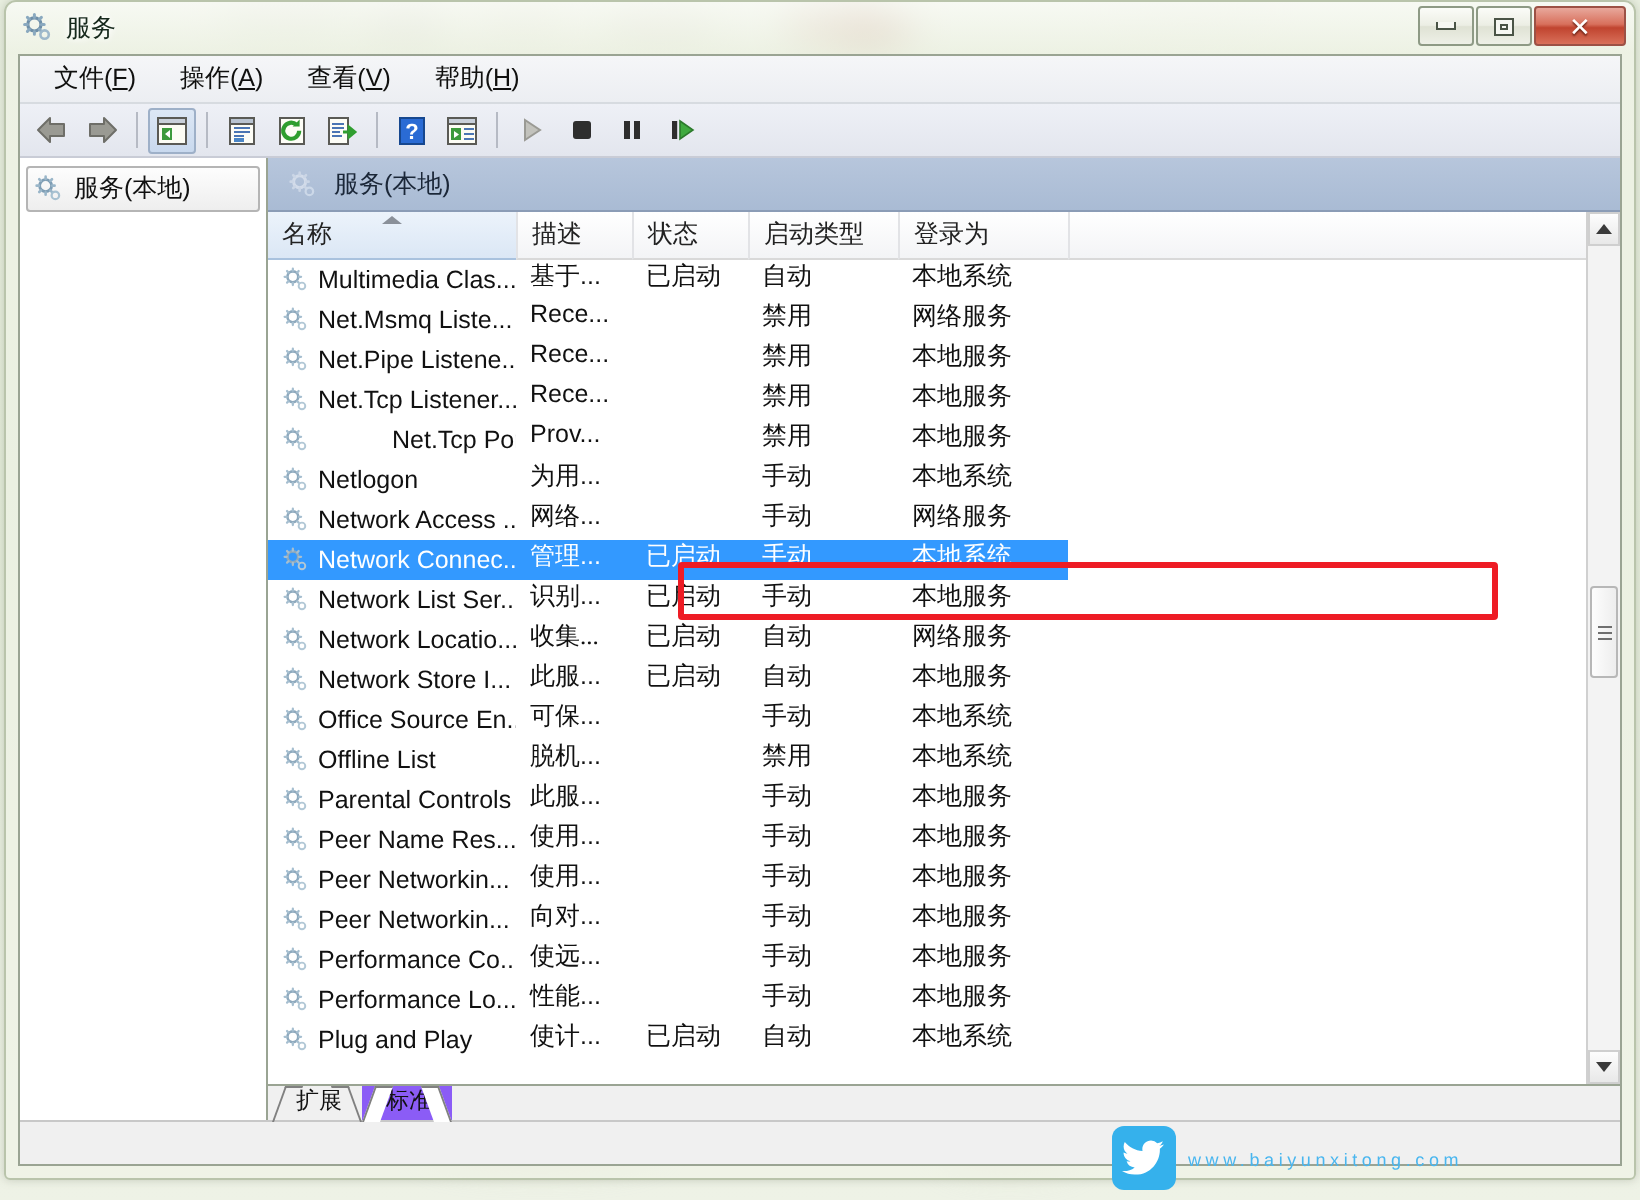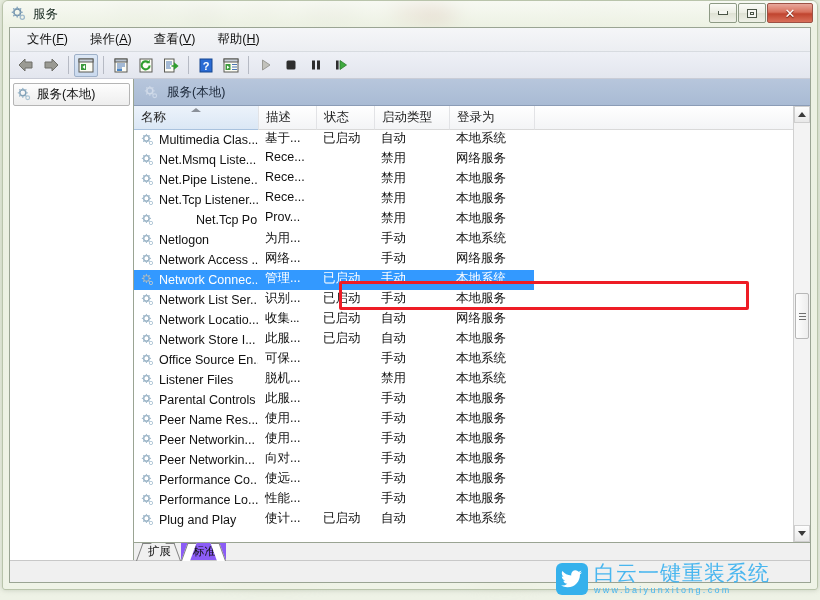--- a/index.html
+++ b/index.html
@@ -644,21 +644,21 @@
                   <div class="cell cell-name" style="width: 124px;">
                     <span style="display:flex">
                       <svg width="14" height="14" viewBox="0 0 16 16">
                         <circle cx="6.2" cy="6.2" r="3.1" fill="none" stroke="#8ea9bd" stroke-width="1.5"></circle>
                         <g stroke="#a6bfd0" stroke-width="1.3" stroke-linecap="round">
                           <path d="M6.2 1.5v1.2M6.2 9.7v1.2M1.5 6.2h1.2M9.7 6.2h1.2M2.9 2.9l.8.8M8.7 8.7l.8.8M9.5 2.9l-.8.8M3.7 8.7l-.8.8"></path>
                         </g>
                         <circle cx="11.4" cy="11.4" r="1.9" fill="none" stroke="#b2c8d6" stroke-width="1.1"></circle>
                       </svg>
                     </span>
-                    <span>Listener Files</span>
+                    <span>Offline List</span>
                   </div>
                   <div class="cell" style="width: 58px;">脱机...</div>
                   <div class="cell blank" style="width: 58px;"></div>
                   <div class="cell" style="width: 75px;">禁用</div>
                   <div class="cell" style="width: 85px;">本地系统</div>
                   <div class="cell blank" style="flex: 1 1 0%;"></div>
                 </div>
                 <div class="row">
                   <div class="cell cell-name" style="width: 124px;">
                     <span style="display:flex">
@@ -826,16 +826,15 @@
   <div id="red-annot"></div>
 </div>
 
 <div id="watermark">
   <div id="wm-badge">
     <svg width="22" height="18" viewBox="0 0 22 18">
       <path d="M21 2.3c-.8.35-1.6.58-2.5.69.9-.54 1.58-1.39 1.9-2.4-.84.5-1.77.86-2.76 1.06A4.33 4.33 0 0 0 14.5.2c-2.4 0-4.34 1.95-4.34 4.34 0 .34.04.67.11.99C6.65 5.35 3.5 3.65 1.4 1.05A4.3 4.3 0 0 0 .81 3.24c0 1.5.77 2.83 1.93 3.61a4.3 4.3 0 0 1-1.96-.54v.05c0 2.1 1.5 3.85 3.48 4.25a4.4 4.4 0 0 1-1.96.07 4.34 4.34 0 0 0 4.05 3.01 8.7 8.7 0 0 1-5.39 1.86c-.35 0-.7-.02-1.03-.06A12.3 12.3 0 0 0 6.58 17.3c7.99 0 12.36-6.62 12.36-12.36l-.01-.56A8.76 8.76 0 0 0 21 2.3z" fill="#ffffff"></path>
     </svg>
   </div>
   <div id="wm-texts">
-    <div id="wm-title">白云一键重装系统</div>
     <div id="wm-url">www.baiyunxitong.com</div>
   </div>
 </div>
 
 </body></html>

